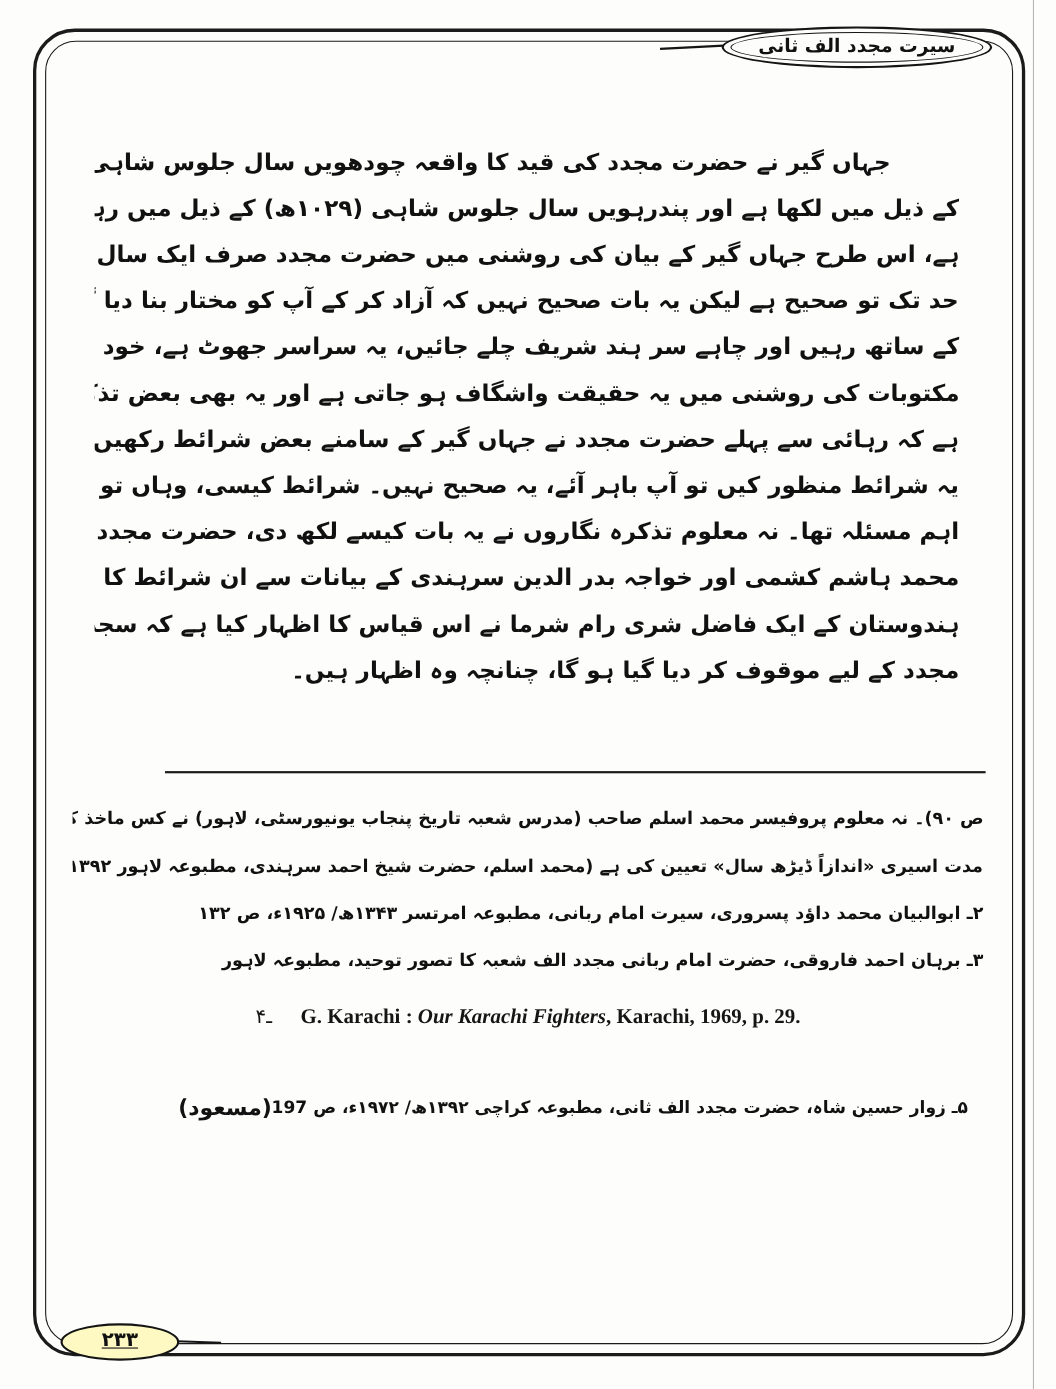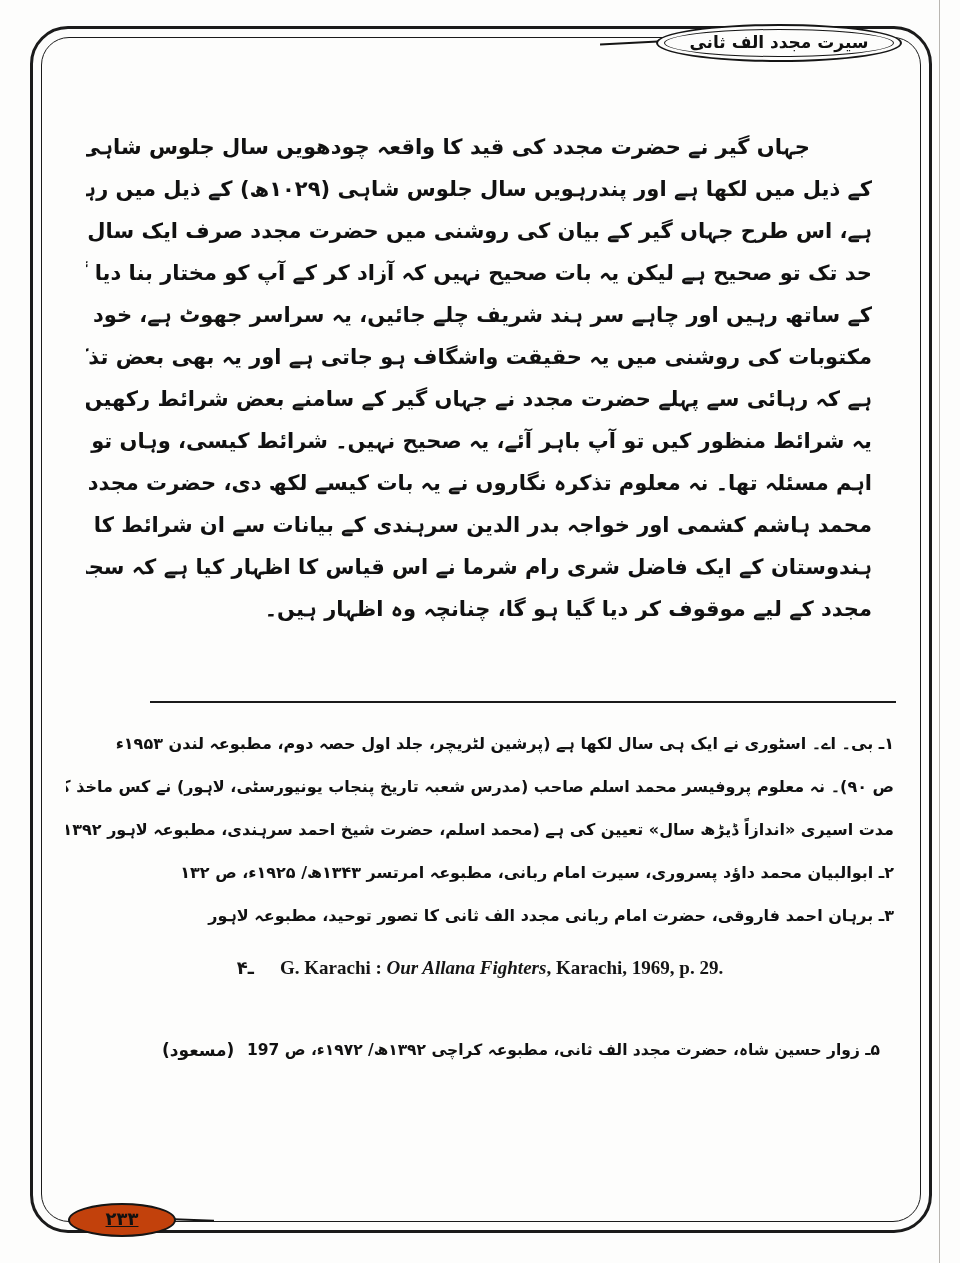--- a/index.html
+++ b/index.html
@@ -86,40 +86,40 @@
   .citation{
     margin-top:16px;
     direction:ltr;
     display:flex;justify-content:center;align-items:baseline;gap:26px;
     font-family:"Liberation Serif",serif;
     font-size:19px;font-weight:700;color:#151515;
     line-height:30px;
   }
   .cit-marker{
     font-family:"DejaVu Sans",sans-serif;
-    font-weight:700;font-size:18px;
+    font-weight:400;font-size:18px;
   }
   .citation i{font-style:italic;}
   
   .fn5{
     margin-top:54px;
     direction:rtl;
     display:flex;justify-content:space-between;align-items:baseline;
     font-size:15.5px;font-weight:600;line-height:26px;
     padding:0 14px 0 72px;
   }
   .fn5 .aside{
     position:absolute;left:96px;
-    font-size:17px;
+    font-size:20px;
   }
   
   .pageno-cartouche{
-    position:absolute;left:68px;bottom:26px;
+    position:absolute;left:55px;bottom:26px;
     width:104px;height:30px;
-    background:#c2410c;
+    background:#fef9c3;
     border:2.5px solid #151515;
     border-radius:50%;
     display:flex;align-items:center;justify-content:center;text-decoration:underline;
   }
   .pageno-cartouche::before{
     content:"";position:absolute;left:100%;top:50%;
     width:40px;height:2px;background:#151515;
     transform:translateY(-50%) rotate(2deg);
   }
   .pageno{
@@ -151,29 +151,28 @@
     <p class="bline">یہ شرائط منظور کیں تو آپ باہر آئے، یہ صحیح نہیں۔ شرائط کیسی، وہاں تو ظلم و ستم سے رہائی ایک</p>
     <p class="bline">اہم مسئلہ تھا۔ نہ معلوم تذکرہ نگاروں نے یہ بات کیسے لکھ دی، حضرت مجدد کے خلفاء خواجہ</p>
     <p class="bline">محمد ہاشم کشمی اور خواجہ بدر الدین سرہندی کے بیانات سے ان شرائط کا پتا نہیں چلتا، البتہ</p>
     <p class="bline">ہندوستان کے ایک فاضل شری رام شرما نے اس قیاس کا اظہار کیا ہے کہ سجدۂ تعظیمی حضرت</p>
     <p class="bline last">مجدد کے لیے موقوف کر دیا گیا ہو گا، چنانچہ وہ اظہار ہیں۔</p>
   </div>
 
   <div class="fn-separator"></div>
 
   <div class="footnotes">
-    <p class="fline">۱ـ بی۔ اے۔ اسٹوری نے ایک ہی سال لکھا ہے (پرشین لٹریچر، جلد اول حصہ دوم، مطبوعہ لندن ۱۹۵۳ء</p>
     <p class="fline">ص ۹۰)۔ نہ معلوم پروفیسر محمد اسلم صاحب (مدرس شعبہ تاریخ پنجاب یونیورسٹی، لاہور) نے کس ماخذ کی روشنی میں</p>
     <p class="fline">مدت اسیری «اندازاً ڈیڑھ سال» تعیین کی ہے (محمد اسلم، حضرت شیخ احمد سرہندی، مطبوعہ لاہور ۱۳۹۲ھ/ ۱۹۷۲ء، ص ۸۰)</p>
     <p class="fline center">۲ـ ابوالبیان محمد داؤد پسروری، سیرت امام ربانی، مطبوعہ امرتسر ۱۳۴۳ھ/ ۱۹۲۵ء، ص ۱۳۲</p>
-    <p class="fline center">۳ـ برہان احمد فاروقی، حضرت امام ربانی مجدد الف ثانی کا تصور توحید، مطبوعہ لاہور</p>
+    <p class="fline center">۳ـ برہان احمد فاروقی، حضرت امام ربانی مجدد الف شعبہ کا تصور توحید، مطبوعہ لاہور</p>
 
     <div class="citation">
       <span class="cit-marker">۴ـ</span>
-      <span class="cit-text"><span>G. Karachi : </span><i>Our Allana Fighters</i><span>, Karachi, 1969, p. 29.</span></span>
+      <span class="cit-text"><span>G. Karachi : </span><i>Our Karachi Fighters</i><span>, Karachi, 1969, p. 29.</span></span>
     </div>
 
     <div class="fn5">
       <span>۵ـ زوار حسین شاہ، حضرت مجدد الف ثانی، مطبوعہ کراچی ۱۳۹۲ھ/ ۱۹۷۲ء، ص 197</span>
       <span class="aside">(مسعود)</span>
     </div>
   </div>
 
   <div class="pageno-cartouche">
     <span class="pageno">۲۳۳</span>

